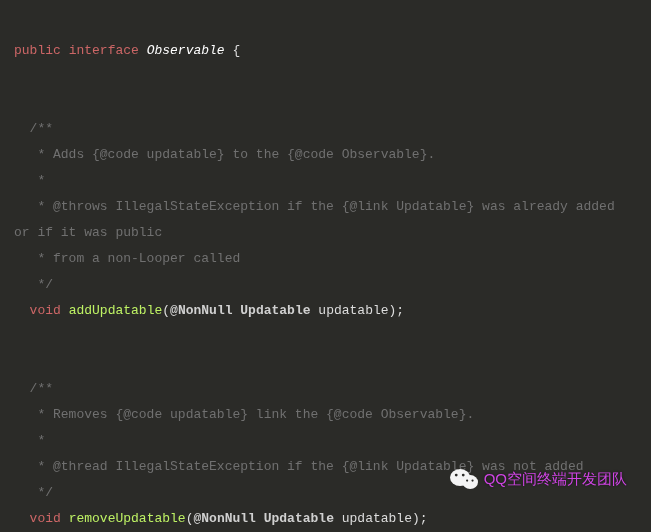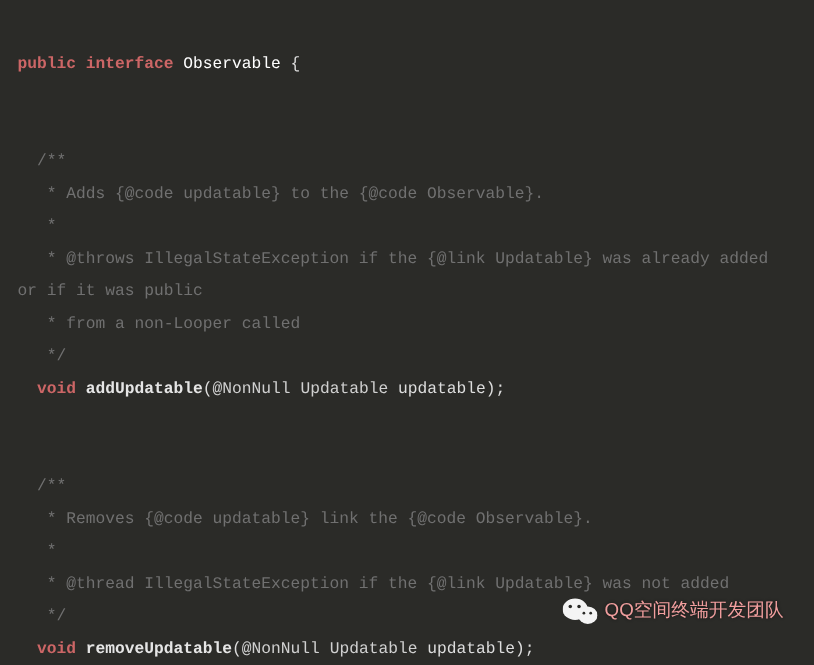--- a/index.html
+++ b/index.html
@@ -9,37 +9,37 @@
     font-family: Consolas, Monaco, 'Courier New', monospace;
     font-size: 13px;
     line-height: 2.0;
     color: #999999;
   }
   .code-block {
     padding: 12px 14px;
     white-space: pre-wrap;
     word-wrap: break-word;
   }
-  .kw      { color: #cc6666; font-weight: bold; }    
-  .type    { color: #ffffff; }    
+  .kw      { color: #cc6666; }    
+  .type    { color: #ffffff; font-style: italic; }    
   .brace   { color: #dddddd; }
   .comment { color: #707070; font-style: normal; }
-  .method  { color: #e5e5e5; font-weight: bold; }    
-  .param-type { color: #d0d0d0; }
+  .method  { color: #bef264; }    
+  .param-type { color: #d0d0d0; font-weight: bold; }
   .param-name { color: #dddddd; }
   .punct   { color: #dddddd; }
 
   .watermark {
     position: fixed;
     right: 24px;
-    bottom: 28px;
+    bottom: 38px;
     display: flex;
     align-items: center;
     gap: 6px;
-    color: #fca5a5;
+    color: #d946ef;
     font-family: "Microsoft YaHei", Arial, sans-serif;
     font-size: 15px;
     text-shadow: 0 0 3px rgba(0,0,0,0.6);
     opacity: 0.95;
   }
   .watermark svg { display:block; }
 </style>
 </head>
 <body>
 

